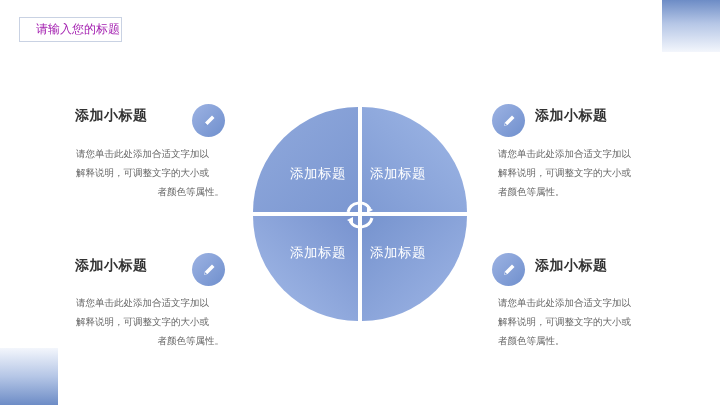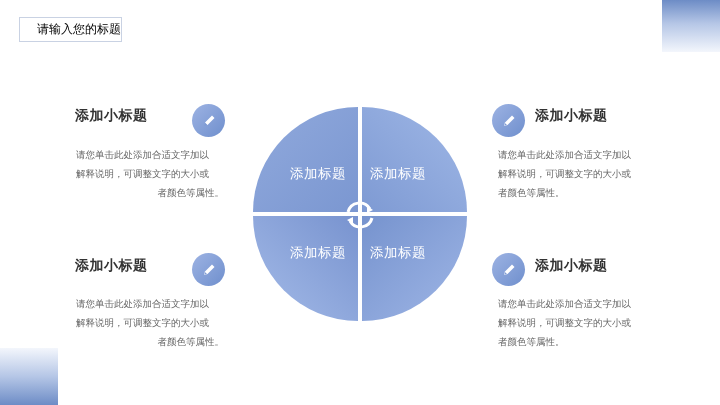--- a/index.html
+++ b/index.html
@@ -12,36 +12,37 @@
     }
     .deco-bottom-left {
       position: absolute; left: 0; top: 348px; width: 58px; height: 57px;
       background: linear-gradient(to top, #6d8cc6 0%, #b5c6e6 50%, #f3f6fc 100%);
     }
 
     .title-box {
       position: absolute; left: 19px; top: 17px; width: 103px; height: 25px;
       border: 1px solid #c9d2e3; background: #fff;
       font-family: "DejaVu Serif", "Liberation Serif", serif;
-      font-size: 12px; color: #000000; text-align: right; line-height: 23px;
+      font-size: 12px; color: #a21caf; text-align: left; line-height: 23px; padding-left: 16px;
     }
 
     .block { position: absolute; }
     .block .heading {
       position: absolute; font-size: 14px; font-weight: bold; color: #333;
       white-space: nowrap; letter-spacing: 0.5px;
     }
     .block .icon-circle {
       position: absolute; width: 33px; height: 33px; border-radius: 50%;
       background: linear-gradient(135deg, #9db3e3 0%, #6f8fcd 100%);
       display: flex; align-items: center; justify-content: center;
     }
     .block .desc {
       position: absolute; width: 148px; font-size: 9.5px; color: #666;
       line-height: 19px;
+      font-family: Liberation Mono, monospace;
     }
     .block .desc span { display: block; white-space: nowrap; }
     .desc.left span.last { text-align: right; }
 
     .pie {
       position: absolute; left: 253px; top: 107px; width: 214px; height: 214px;
     }
     .quad {
       position: absolute; width: 105px; height: 105px; overflow: hidden;
       display: flex; align-items: center; justify-content: center;

